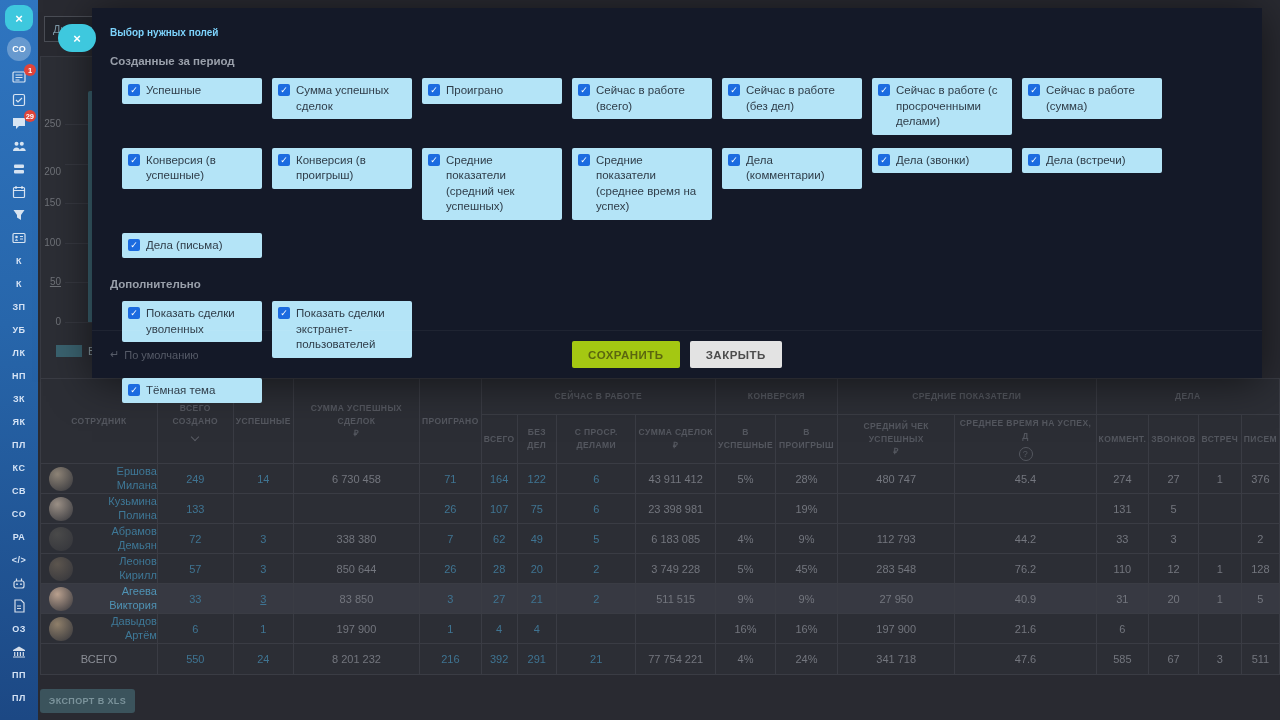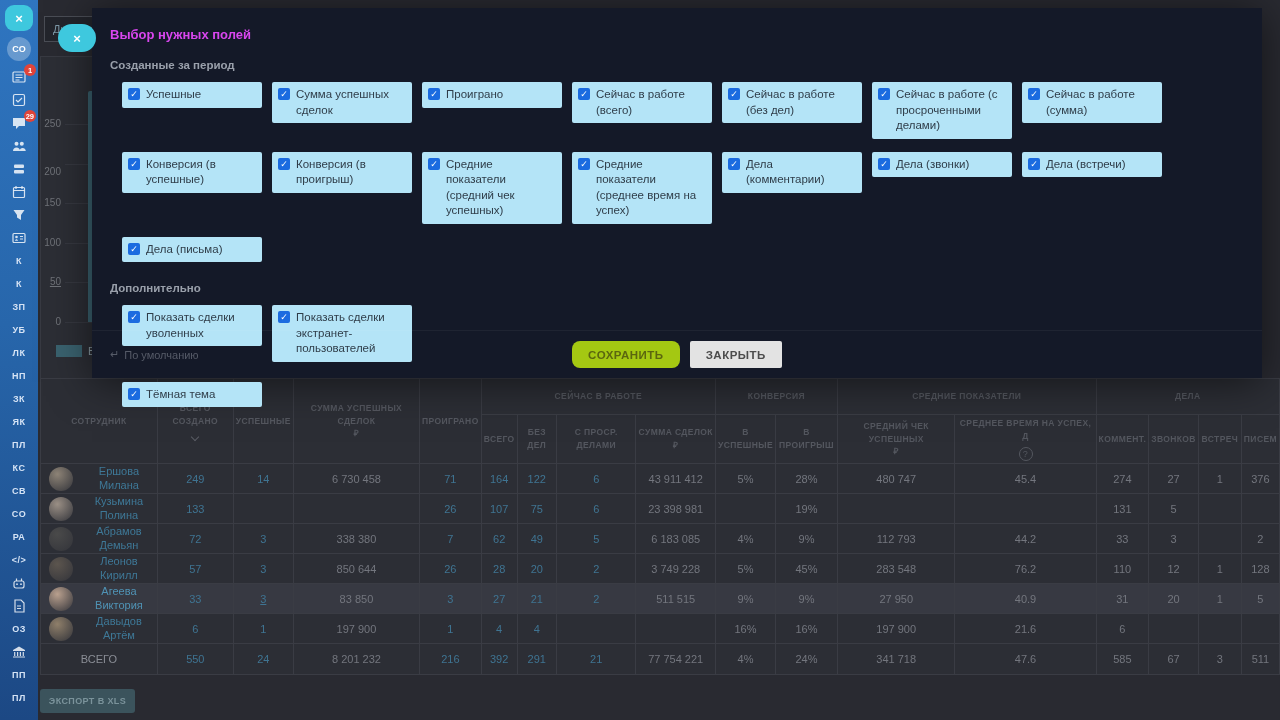--- a/index.html
+++ b/index.html
@@ -45,54 +45,54 @@
   th,td { border:1px solid #3a3c44; text-align:center; vertical-align:middle; overflow:hidden; }
   th { color:#54575f; font-size:8.5px; font-weight:bold; letter-spacing:.4px;
     white-space:pre-line; line-height:1.5; padding:2px; }
   th.group-th { height:36px; }
   th.sub-th { height:49px; }
   td { height:30px; font-size:11px; color:#73767e; }
   td.tone-blue { color:#3f7492; }
   td.name-cell { padding-left:8px; }
   .name-inner { display:flex; align-items:center; gap:8px; }
   .avatar { width:24px; height:24px; border-radius:50%; flex-shrink:0; }
-  .emp-name { color:#3e7897; font-size:11px; text-align:center; line-height:1.2; }
+  .emp-name { color:#3e7897; font-size:11px; text-align:right; line-height:1.2; }
   tr.highlight td { background:#373942; }
   tr.highlight .emp-name { color:#4f93b5; }
   td.u-line { text-decoration:underline; }
   tr.total-row td { height:31px; }
   .total-label { color:#8b8e96; font-size:11px; }
   .caret { display:block; margin:7px auto 0; width:6px; height:6px;
     border-right:1.5px solid #5a5d65; border-bottom:1.5px solid #5a5d65; transform:rotate(45deg); }
   .help { display:block; margin:4px auto 0; width:14px; height:14px; border:1px solid #54575f;
     border-radius:50%; font-size:9px; line-height:13px; color:#54575f; font-weight:normal; }
 
   
   .modal { position:absolute; left:92px; top:8px; width:1170px; height:370px; z-index:40;
     background:#141928; box-shadow:0 4px 40px rgba(0,0,0,.55); }
   .modal-close { position:absolute; left:-34px; top:16px; width:38px; height:28px;
     border-radius:14px; background:#3ec8de; color:#fff; font-size:13px; font-weight:bold;
     display:flex; align-items:center; justify-content:center; }
   .modal-body { padding:19px 18px 0 18px; }
-  .modal-title { color:#d946ef; font-size:13px; font-weight:bold; margin-bottom:17px; }
+  .modal-title { color:#7dd3fc; font-size:10px; font-weight:bold; margin-bottom:17px; }
   .section-label { color:#9aa0ab; font-size:11.5px; font-weight:bold; margin:0 0 11px 0; }
   .section-label + .chip-grid { margin-bottom:20px; }
   .chip-grid { display:grid; grid-template-columns:repeat(7,140px); column-gap:10px; row-gap:13px;
     align-items:start; margin-left:12px; }
   .chip { background:#b4e4f7; border-radius:2px; padding:5px 8px 5px 6px; display:flex; gap:6px;
     min-height:23px; }
   .chip-box { width:12px; height:12px; background:#1b6be0; border-radius:2px; color:#fff;
     font-size:9px; line-height:12px; text-align:center; flex-shrink:0; margin-top:1px; }
   .chip-label { color:#2f3d49; font-size:11.5px; line-height:1.35; text-align:left; }
   .modal-footer { position:absolute; left:0; right:0; bottom:0; height:48px;
     border-top:1px solid rgba(255,255,255,.05); display:flex; align-items:center; justify-content:center; }
   .reset-link { position:absolute; left:18px; color:#565b68; font-size:11px; display:flex; align-items:center; gap:5px; }
   .btn { height:27px; border:none; border-radius:2px; font-family:"Liberation Sans",sans-serif;
     font-size:11.5px; font-weight:bold; letter-spacing:.5px; padding:0 16px; }
-  .btn-save { background:#a4c812; color:#5b660f; margin-right:10px;border-radius:8px; }
+  .btn-save { background:#a4c812; color:#5b660f; margin-right:10px; }
   .btn-close { background:#e3e3e3; color:#4c4c4c; }
 </style>
 </head>
 <body>
 
 <div class="sidebar" data-interactable="false">
   <div class="sb-close" data-interactable="true">×</div>
   <div class="sb-avatar" data-interactable="true">СО</div>
   <div id="sb-items" style="display:flex;flex-direction:column;align-items:center;">
       <div class="sb-item" data-interactable="true">

